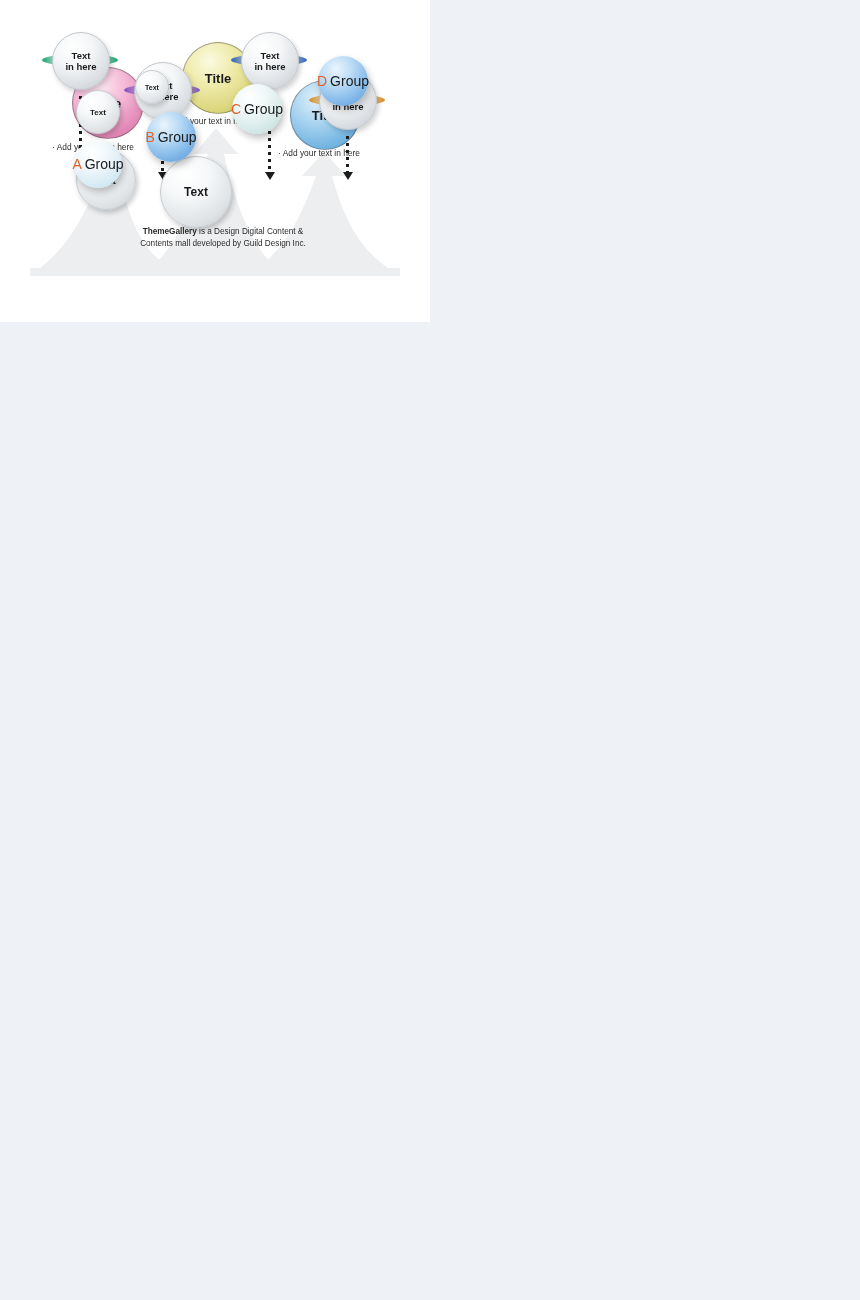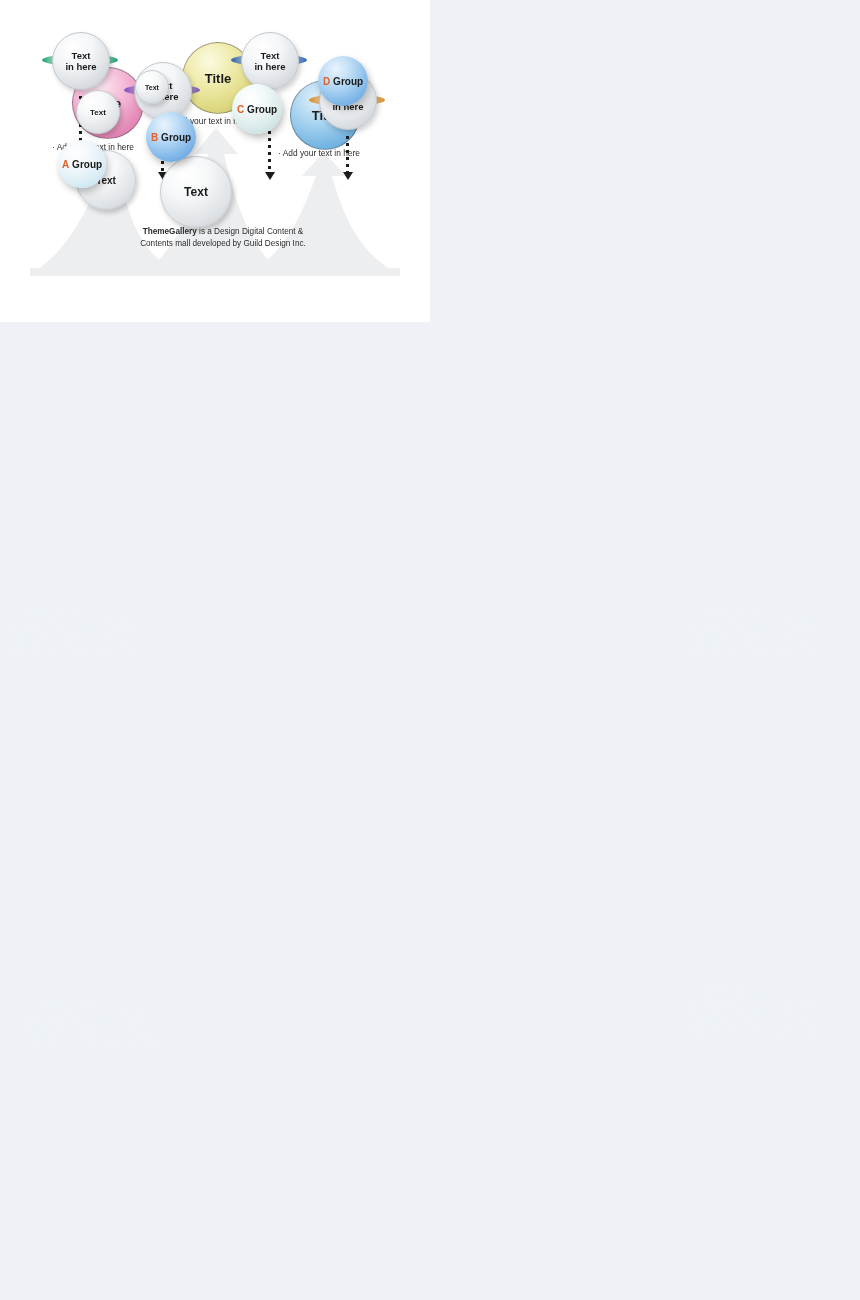--- a/index.html
+++ b/index.html
@@ -155,21 +155,21 @@
   #c1{left:135px;top:70px;width:32px;height:32px;font-size:7px;}
   #c2{left:76px;top:90px;width:42px;height:42px;font-size:8px;}
   #c3{left:76px;top:150px;width:58px;height:58px;font-size:10px;}
   #c4{left:160px;top:156px;width:70px;height:70px;font-size:12px;}
 
   
   .p6-head{position:absolute;left:30px;top:66px;width:250px;
     font-size:8.4px;color:#2b2b2b;line-height:1.5;}
   .p6-head b{color:#e2622a;font-size:11px;font-weight:bold;}
   .bsph{position:absolute;border-radius:50%;display:flex;align-items:center;
-    justify-content:center;font-weight:bold;font-size:10px;color:#1b1b1b;
+    justify-content:center;font-weight:normal;font-size:14px;color:#1b1b1b;
     box-shadow:2px 4px 7px rgba(0,0,0,.25);z-index:5;text-align:center;}
   .bsph .ltr{color:#e2622a;margin-right:3px;}
   .txthd{position:absolute;font-size:7px;font-weight:bold;color:#e2622a;}
   .txthd.blue{color:#3b4a63;}
   .txtln{position:absolute;font-size:6.2px;color:#4a5668;line-height:1.65;}
 
   
   .gsph{position:absolute;border-radius:50%;display:flex;align-items:center;
     justify-content:center;text-align:center;font-weight:bold;font-size:12px;
     color:#111;line-height:1.2;
@@ -442,21 +442,21 @@
         <path d="M202 122 L280 122 L280 142 L202 142 Z" fill="#c2e6f7"></path>
         <path d="M280 122 L336 98 L336 118 L280 142 Z" fill="#a5d6ef"></path>
       </g>
       <g>
         <path d="M288 92 L344 68 L410 68 L354 92 Z" fill="#55b0ed"></path>
         <path d="M288 92 L354 92 L354 114 L288 114 Z" fill="#2f96e1"></path>
         <path d="M354 92 L410 68 L410 90 L354 114 Z" fill="#1c7dc9"></path>
       </g>
     </svg>
 
-    <div class="bsph" style="left:58px;top:140px;width:48px;height:48px;background:radial-gradient(circle at 36% 26%,#ffffff 0%,#f2f8fb 32%,#d9ecf5 68%,#bcd9e8 100%);">
+    <div class="bsph" style="left:74px;top:140px;width:48px;height:48px;background:radial-gradient(circle at 36% 26%,#ffffff 0%,#f2f8fb 32%,#d9ecf5 68%,#bcd9e8 100%);">
       <span><span class="ltr">A</span><span>Group</span></span>
     </div>
     <div class="bsph" style="left:146px;top:112px;width:50px;height:50px;background:radial-gradient(circle at 36% 26%,#eaf4fd 0%,#bcdcf6 30%,#7fb6e8 68%,#5b95cf 100%);">
       <span><span class="ltr">B</span><span>Group</span></span>
     </div>
     <div class="bsph" style="left:232px;top:84px;width:50px;height:50px;background:radial-gradient(circle at 36% 26%,#ffffff 0%,#f0f8f8 32%,#d6e9e8 68%,#b6d2d2 100%);">
       <span><span class="ltr">C</span><span>Group</span></span>
     </div>
     <div class="bsph" style="left:318px;top:56px;width:50px;height:50px;background:radial-gradient(circle at 36% 26%,#eaf4fd 0%,#c0def6 30%,#83b9e9 68%,#5e97d0 100%);">
       <span><span class="ltr">D</span><span>Group</span></span>

